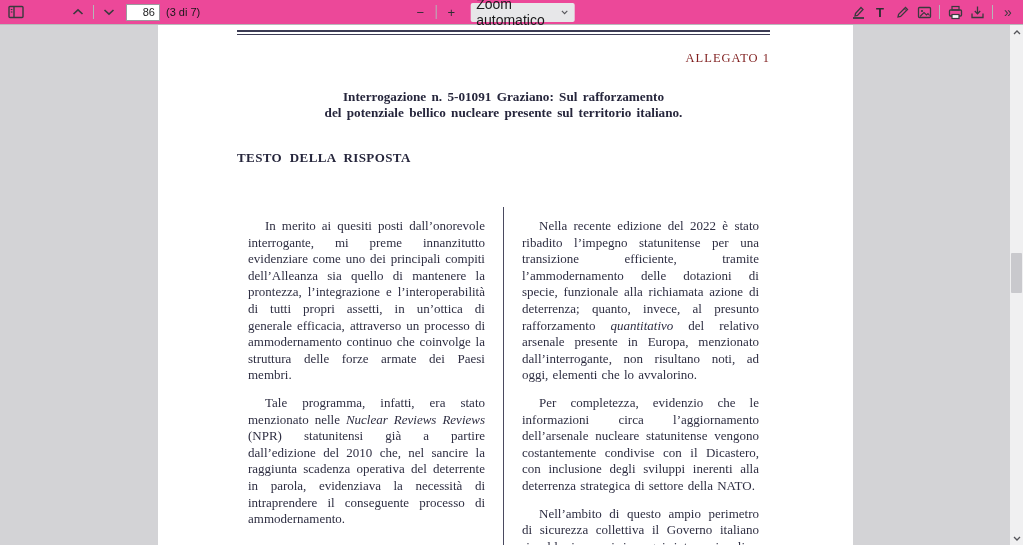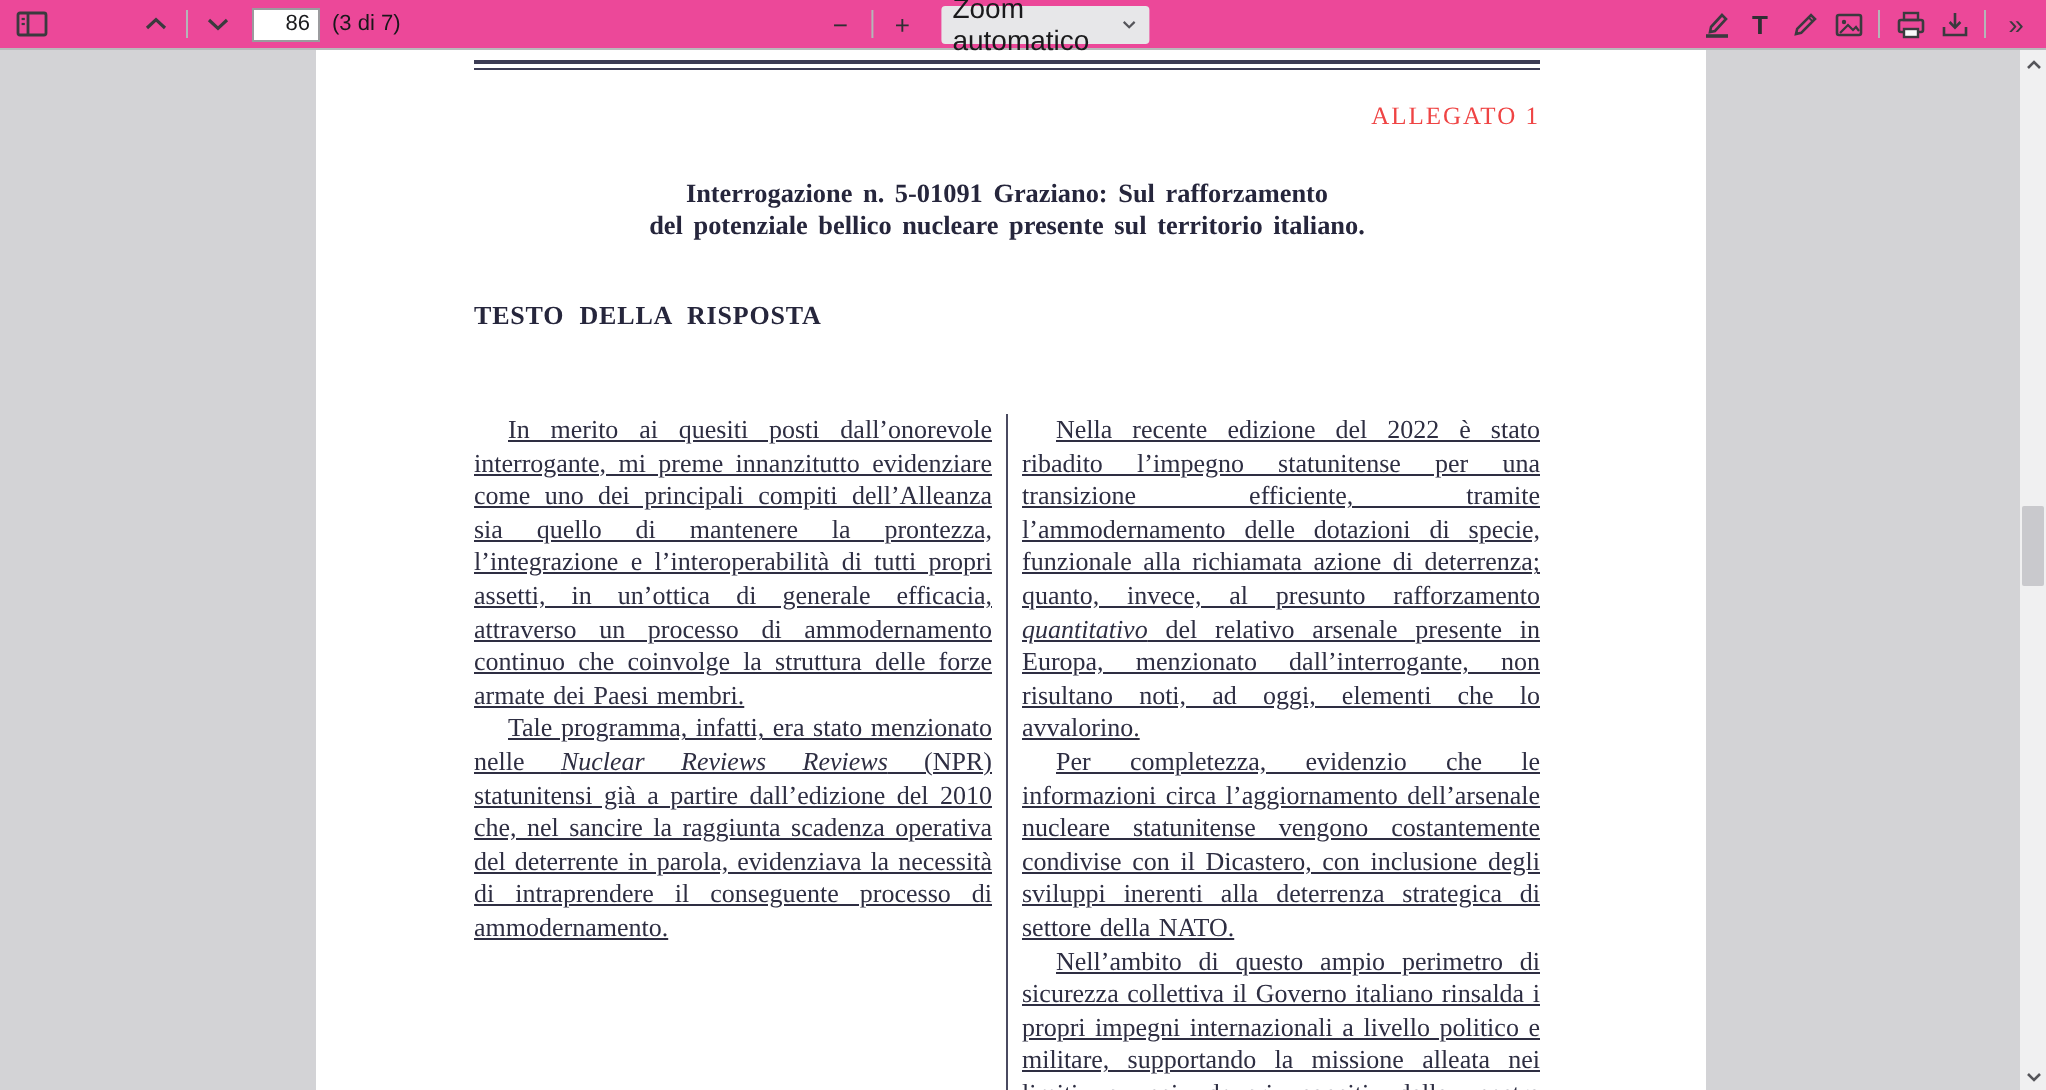--- a/index.html
+++ b/index.html
@@ -48,32 +48,32 @@
   .page-inner { padding:3px 83px 0 79px; }
 
   .doc-header { display:flex; align-items:baseline; font-size:13.5px; font-style:italic;
                 color:#2b2b40; }
   .doc-header .hdr-center { flex:1; text-align:center; font-style:normal;
                             font-size:13px; word-spacing:10px; }
   .dbl-rule { margin-top:2px; height:5px; border-top:2px solid #3c3c54;
               border-bottom:1px solid #3c3c54; }
 
   .allegato { text-align:right; font-size:12.5px; letter-spacing:1px;
-              margin-top:16px; color:#ef4444; }
+              margin-top:16px; color:#7f1d1d; }
 
   .doc-title { text-align:center; font-weight:bold; font-size:13.2px; line-height:16px;
                margin-top:23px; white-space:pre-line; color:#26263c; word-spacing:2px; }
   .doc-subtitle { font-weight:bold; font-size:13px; margin-top:29px;
                   letter-spacing:0.4px; word-spacing:4px; color:#26263c; }
 
   .columns { display:flex; margin-top:41px; min-height:420px; }
   .col { width:260px; font-size:13px; line-height:16.6px; text-align:justify;
          color:#2e2e42; }
   .col-divider { width:1px; background:#4a4a60; margin:0 7px; }
-  .col p { text-indent:17px; margin:0; word-spacing:1px;text-decoration:underline; }
+  .col p { text-indent:17px; margin:11px; word-spacing:1px; }
   .col p em { font-style:italic; }
 </style>
 </head>
 <body>
 
 <div class="toolbar">
   <div class="tb-left">
     <button class="tb-btn">
       <svg class="icon" width="16" height="14" viewBox="0 0 16 14">
         <rect x="1" y="1.5" width="14" height="11" rx="1" fill="none" stroke="#3a3a3e" stroke-width="1.4"></rect>

